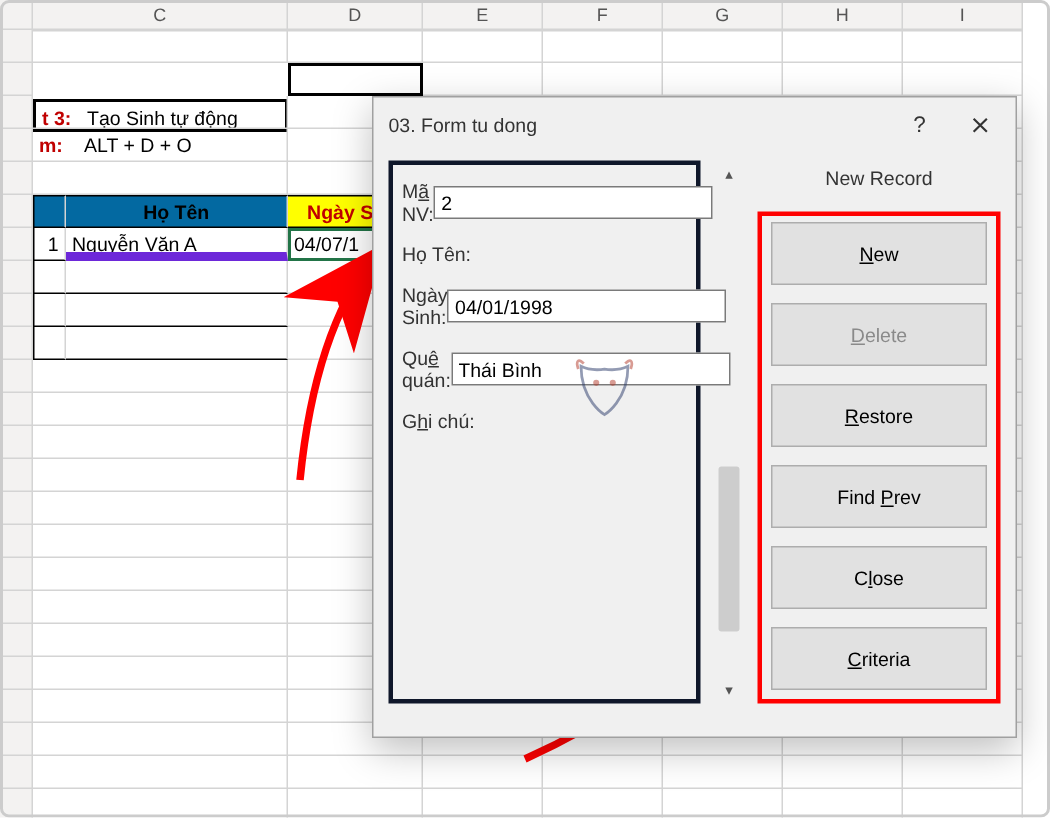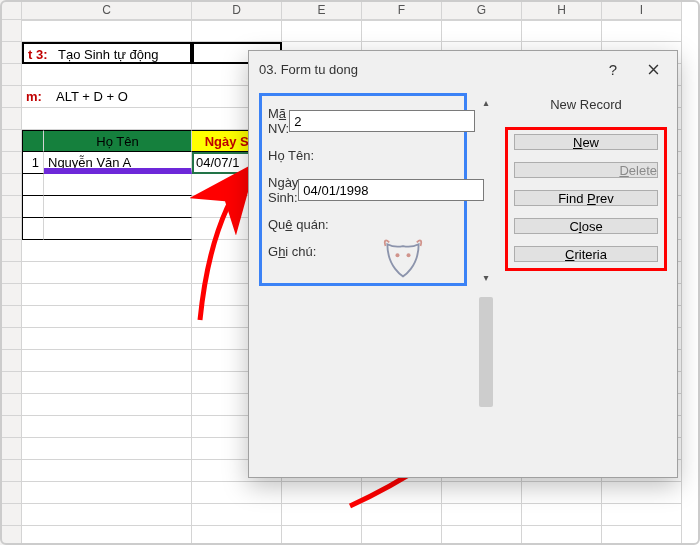--- a/index.html
+++ b/index.html
@@ -63,39 +63,39 @@
   .cell.d { width: 90px; }
   .cell.e, .cell.f, .cell.g, .cell.h, .cell.i { width: 80px; }
   .row0 .cell { border-top: 1px solid #d4d4d4; }
   .r3 .c-label {
     background: #fff;
     border: 2px solid #000 !important;
     font-weight: 400;
   }
   .redlabel { color: #c00000; font-weight: 600; }
   .hdr {
-    background: #15803d;
-    font-weight: 400;
+    background: #0369a1;
+    font-weight: 700;
     text-align: center;
   }
   .active-cell {
     outline: 2px solid #227447;
     outline-offset: -2px;
     position: relative;
   }
   .active-cell::after{
     content:"";
     position:absolute;
     right:-3px; bottom:-3px;
     width:6px; height:6px;
     background:#227447;
   }
   .dialog {
     position: absolute;
-    top: 50px;
+    top: 64px;
     left: 248px;
     width: 430px;
     height: 428px;
     background: #f0f0f0;
     border: 1px solid #a0a0a0;
     box-shadow: 0 8px 24px rgba(0,0,0,.25);
     z-index: 5;
   }
   .titlebar {
     display: flex;
@@ -114,21 +114,21 @@
   .titlebar .tb-btn.help { font-size:15px; }
   .titlebar .tb-btn.close svg { width:11px; height:11px; }
   .dlg-body {
     position: relative;
     padding: 6px 10px;
     display: flex;
     gap: 8px;
   }
   .form-col {
     width: 208px;
-    border: 3px solid #3b82f6;
+    border: 3px solid #0f172a;
     padding: 4px 6px 6px 6px;
   }
   .form-row {
     display: flex;
     align-items: center;
     margin: 6px 0 12px 0;
   }
   .form-row label {
     width: 72px;
     font-size: 13px;
@@ -174,31 +174,30 @@
     color: #333;
     margin: 4px 0 12px 0;
     height:18px;
   }
   .btn-stack {
     border: 3px solid #ff0000;
     padding: 4px 6px 6px 6px;
     display:flex; flex-direction:column; gap:12px;
   }
   .btn {
-    height: 16px;
+    height: 42px;
     background: #e1e1e1;
     border: 1px solid #adadad;
     font-family: inherit;
     font-size: 13px;
     color: #000;
     cursor: pointer;
   }
   .btn[disabled] {
     color: #8a8a8a;
-    text-align: right;
   }
   .arrows {
     position: absolute;
     z-index: 4;
     pointer-events: none;
   }
   .watermark {
     position: absolute;
     top: 235px; left: 380px;
     z-index: 6;
@@ -241,21 +240,21 @@
         <div class="cell e"></div>
         <div class="cell f"></div>
           <div class="cell g"></div>
           <div class="cell h"></div>
           <div class="cell i"></div>
       </div>
     </div>
     <div class="row r3">
       <div class="rn"></div>
       <div class="cells">
-        <div class="cell c c-label" style="display:flex;">
+        <div class="cell c c-label" style="display:flex;margin-top:24px;">
           <span class="redlabel" style="width:30px">t 3:</span>
           <span>Tạo Sinh tự động</span>
         </div>
         <div class="cell d c-label"></div>
         <div class="cell e"></div>
           <div class="cell f"></div>
           <div class="cell g"></div>
           <div class="cell h"></div>
           <div class="cell i"></div>
       </div>
@@ -556,37 +555,39 @@
       </div>
       <div class="form-row">
         <label>Họ Tên:</label>
       </div>
       <div class="form-row">
         <label>N<u>g</u>ày Sinh:</label>
         <input value="04/01/1998" style="">
       </div>
       <div class="form-row">
         <label>Qu<u>ê</u> quán:</label>
+        <input value="Thái Bình" style="">
       </div>
       <div class="form-row" style="margin-bottom:18px">
         <label>G<u>h</u>i chú:</label>
       </div>
     </div>
     <div class="scroll-col">
       <div class="arrow">▴</div>
       <div class="track">
         <div class="thumb"></div>
       </div>
       <div class="arrow" style="margin-top:4px">▾</div>
     </div>
     <div class="right-col">
       <div class="status">New Record</div>
       <div class="btn-stack">
         <button class="btn"><u>N</u><span>ew</span></button>
         <button class="btn" disabled=""><u>D</u>elete</button>
+        <button class="btn"><u>R</u>estore</button>
         <button class="btn">Find <u>P</u>rev</button>
         <button class="btn">C<u>l</u>ose</button>
         <button class="btn"><u>C</u>riteria</button>
       </div>
     </div>
   </div>
 </div>
 
 <div class="watermark">
   <div class="logo">

